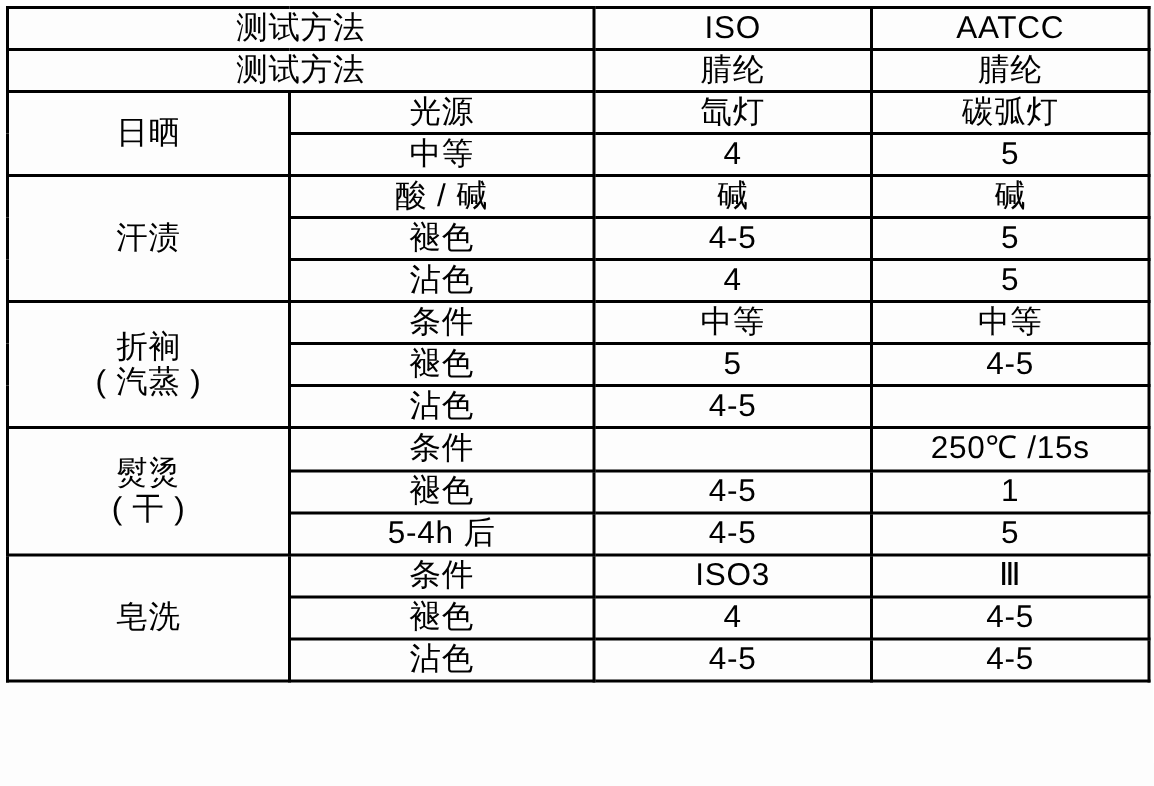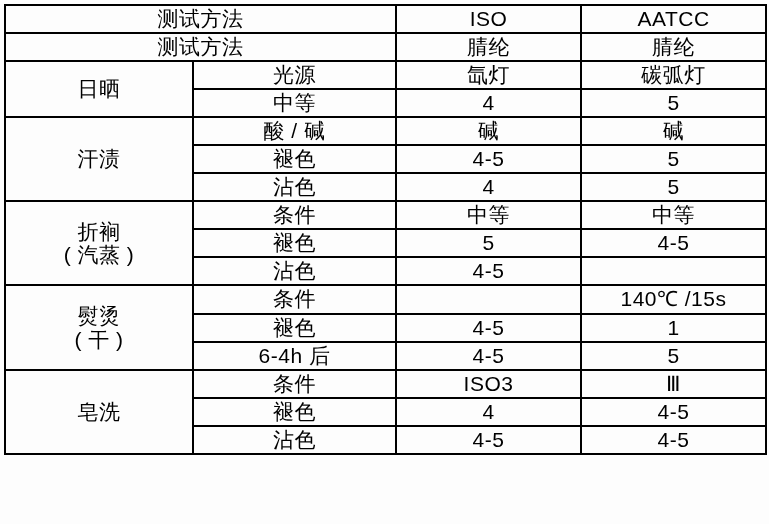--- a/index.html
+++ b/index.html
@@ -137,29 +137,29 @@
         <td class="val"></td>
       </tr>
 
       <tr>
         <td class="cat" rowspan="3">
           <span class="two-line">熨烫</span>
           <span class="two-line">( 干 )</span>
         </td>
         <td class="sub">条件</td>
         <td class="val"></td>
-        <td class="latin">140℃ /15s</td>
+        <td class="latin">250℃ /15s</td>
       </tr>
       <tr>
         <td class="sub">褪色</td>
         <td class="val">4-5</td>
         <td class="val">1</td>
       </tr>
       <tr>
-        <td class="sub">6-4h 后</td>
+        <td class="sub">5-4h 后</td>
         <td class="val">4-5</td>
         <td class="val">5</td>
       </tr>
 
       <tr>
         <td class="cat" rowspan="3">皂洗</td>
         <td class="sub">条件</td>
         <td class="latin">ISO3</td>
         <td class="latin">Ⅲ</td>
       </tr>

